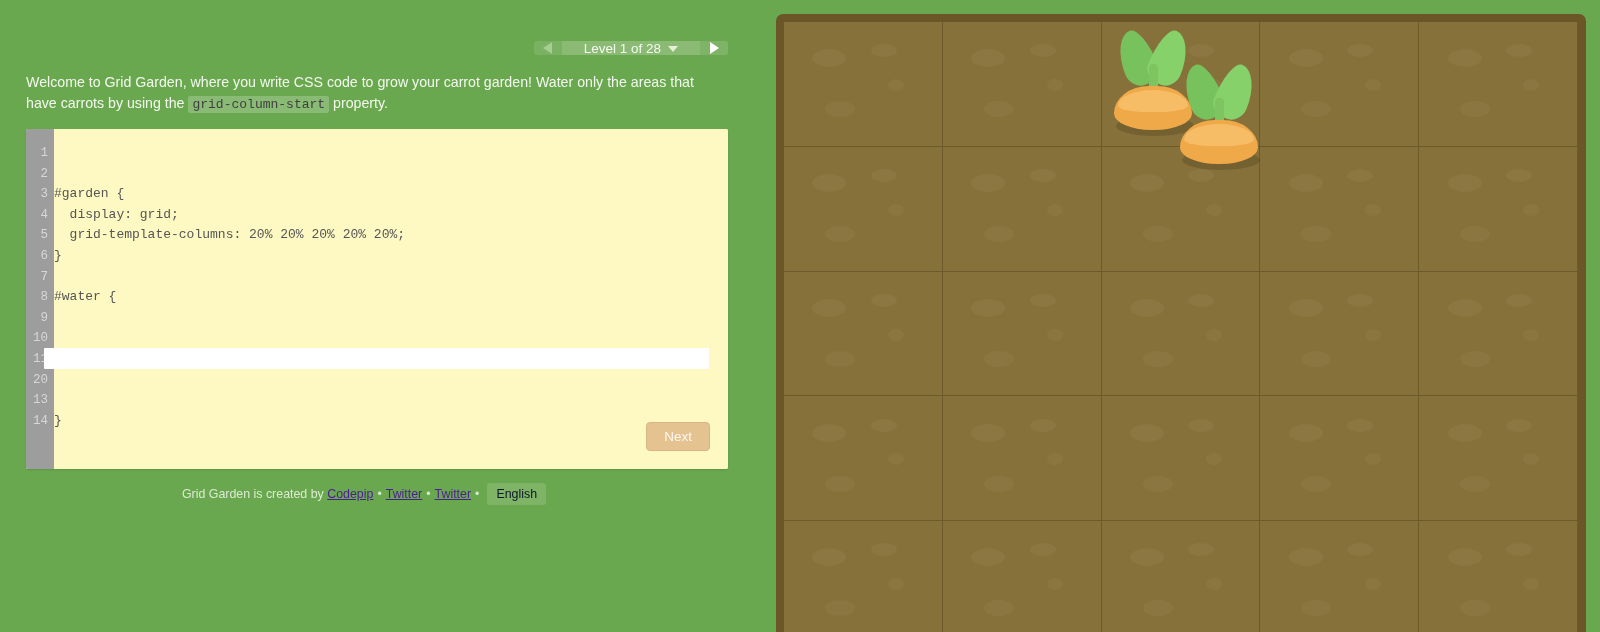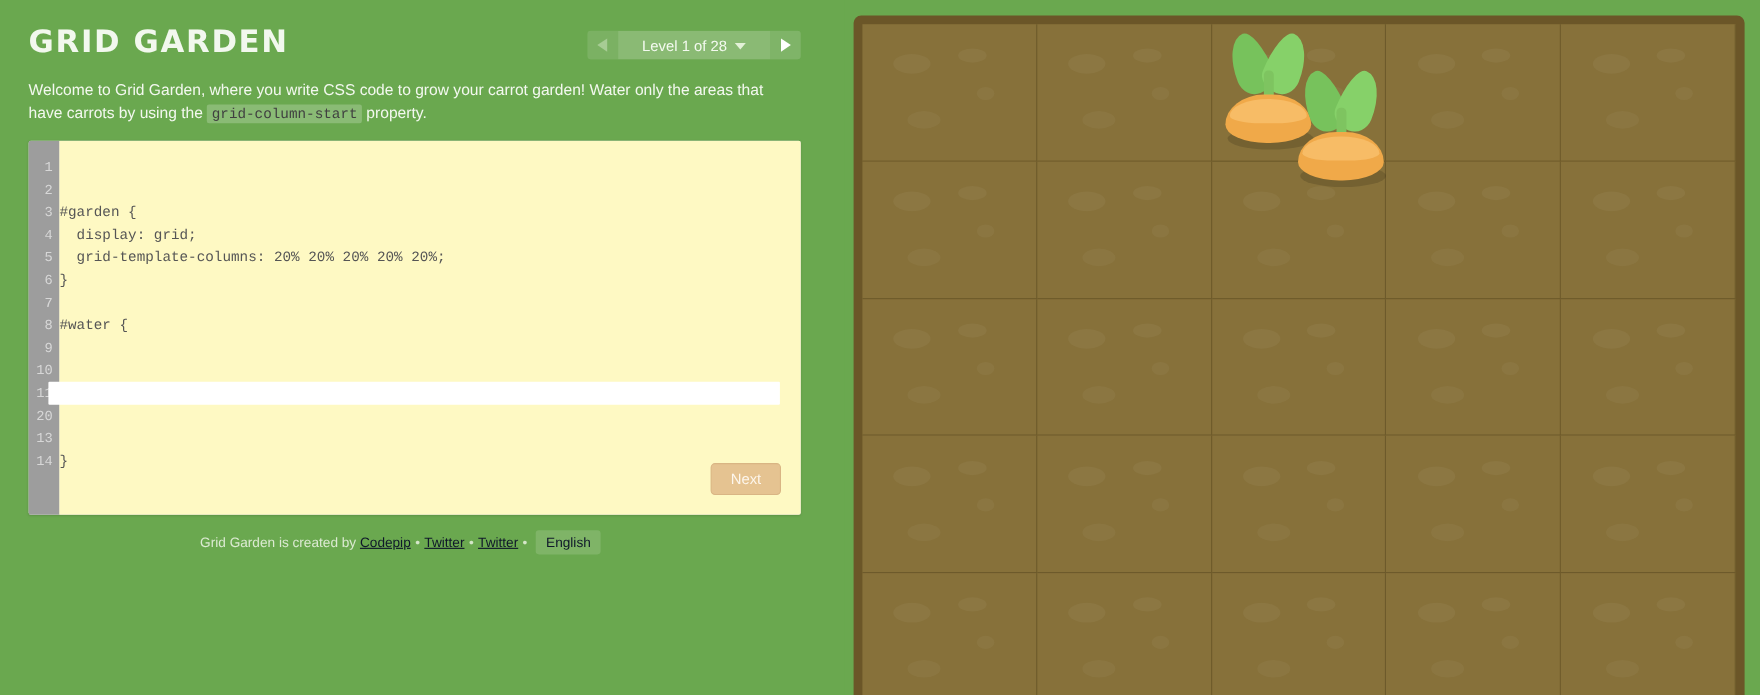--- a/index.html
+++ b/index.html
@@ -41,24 +41,24 @@
     color: #f2f8ee;
     line-height: 40px;
     display: inline-block;
     text-transform: uppercase;
   }
 
   
   #level-selector {
     position: absolute;
     right: 40px;
-    top: 28px;
+    top: 41px;
     display: flex;
     align-items: stretch;
-    height: 26px;
+    height: 14px;
     border-radius: 3px;
     overflow: hidden;
     background: rgba(255,255,255,0.10);
   }
   .lvl-arrow {
     width: 28px;
     display: flex;
     align-items: center;
     justify-content: center;
     background: rgba(255,255,255,0.05);
@@ -184,21 +184,21 @@
   
   #footer {
     margin-top: 14px;
     text-align: center;
     color: #dcead2;
     font-size: 12.4px;
     line-height: 18px;
     width: 728px;
   }
   #footer a {
-    color: #0f172a;
+    color: #4c1d95;
     text-decoration: underline;
   }
   .sep { padding: 0 4px; color: #d5e6c9; }
   #lang-button {
     display: inline-block;
     background: rgba(255,255,255,0.14);
     padding: 2px 9px;
     border-radius: 3px;
     color: #0f172a;
     margin-left: 4px;
@@ -334,21 +334,20 @@
     transform: rotate(22deg) scaleX(-1);
     background: #86d169;
   }
 </style>
 </head>
 <body>
 
 <div id="left-panel">
 
   <div id="header-row">
-    <h1 id="page-title">GRID GARDEN</h1>
 
     <div id="level-selector">
       <div class="lvl-arrow disabled">
         <span class="tri-left"></span>
       </div>
       <div id="level-display">
         <span>Level 1 of 28</span>
         <span class="caret-down"></span>
       </div>
       <div class="lvl-arrow">

